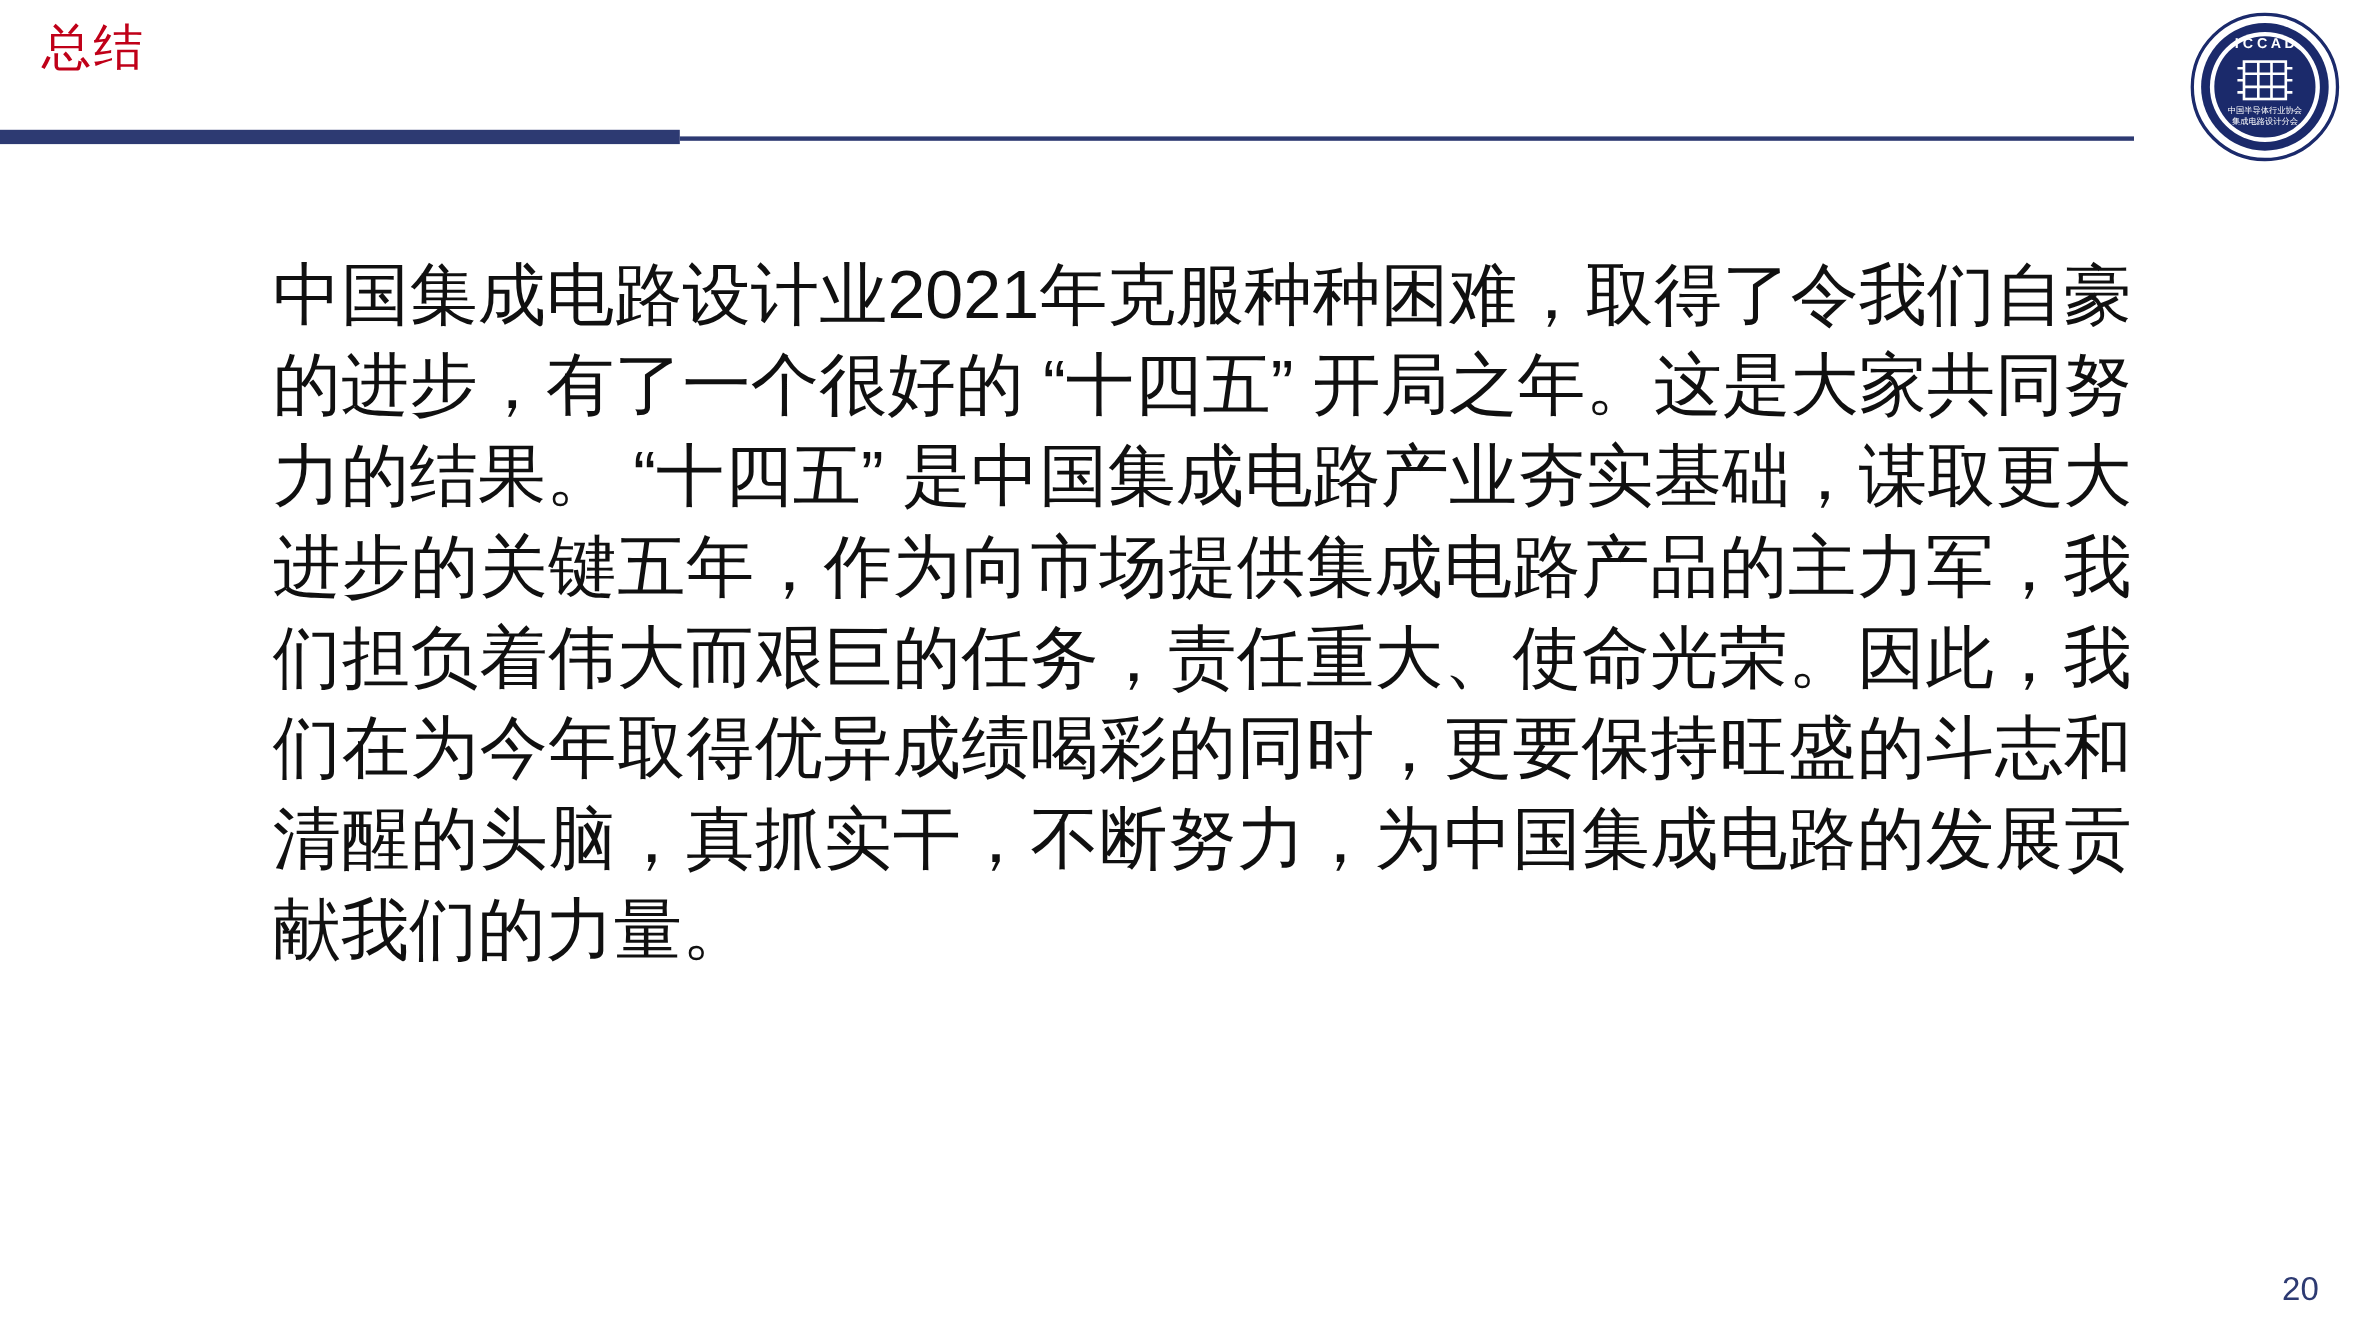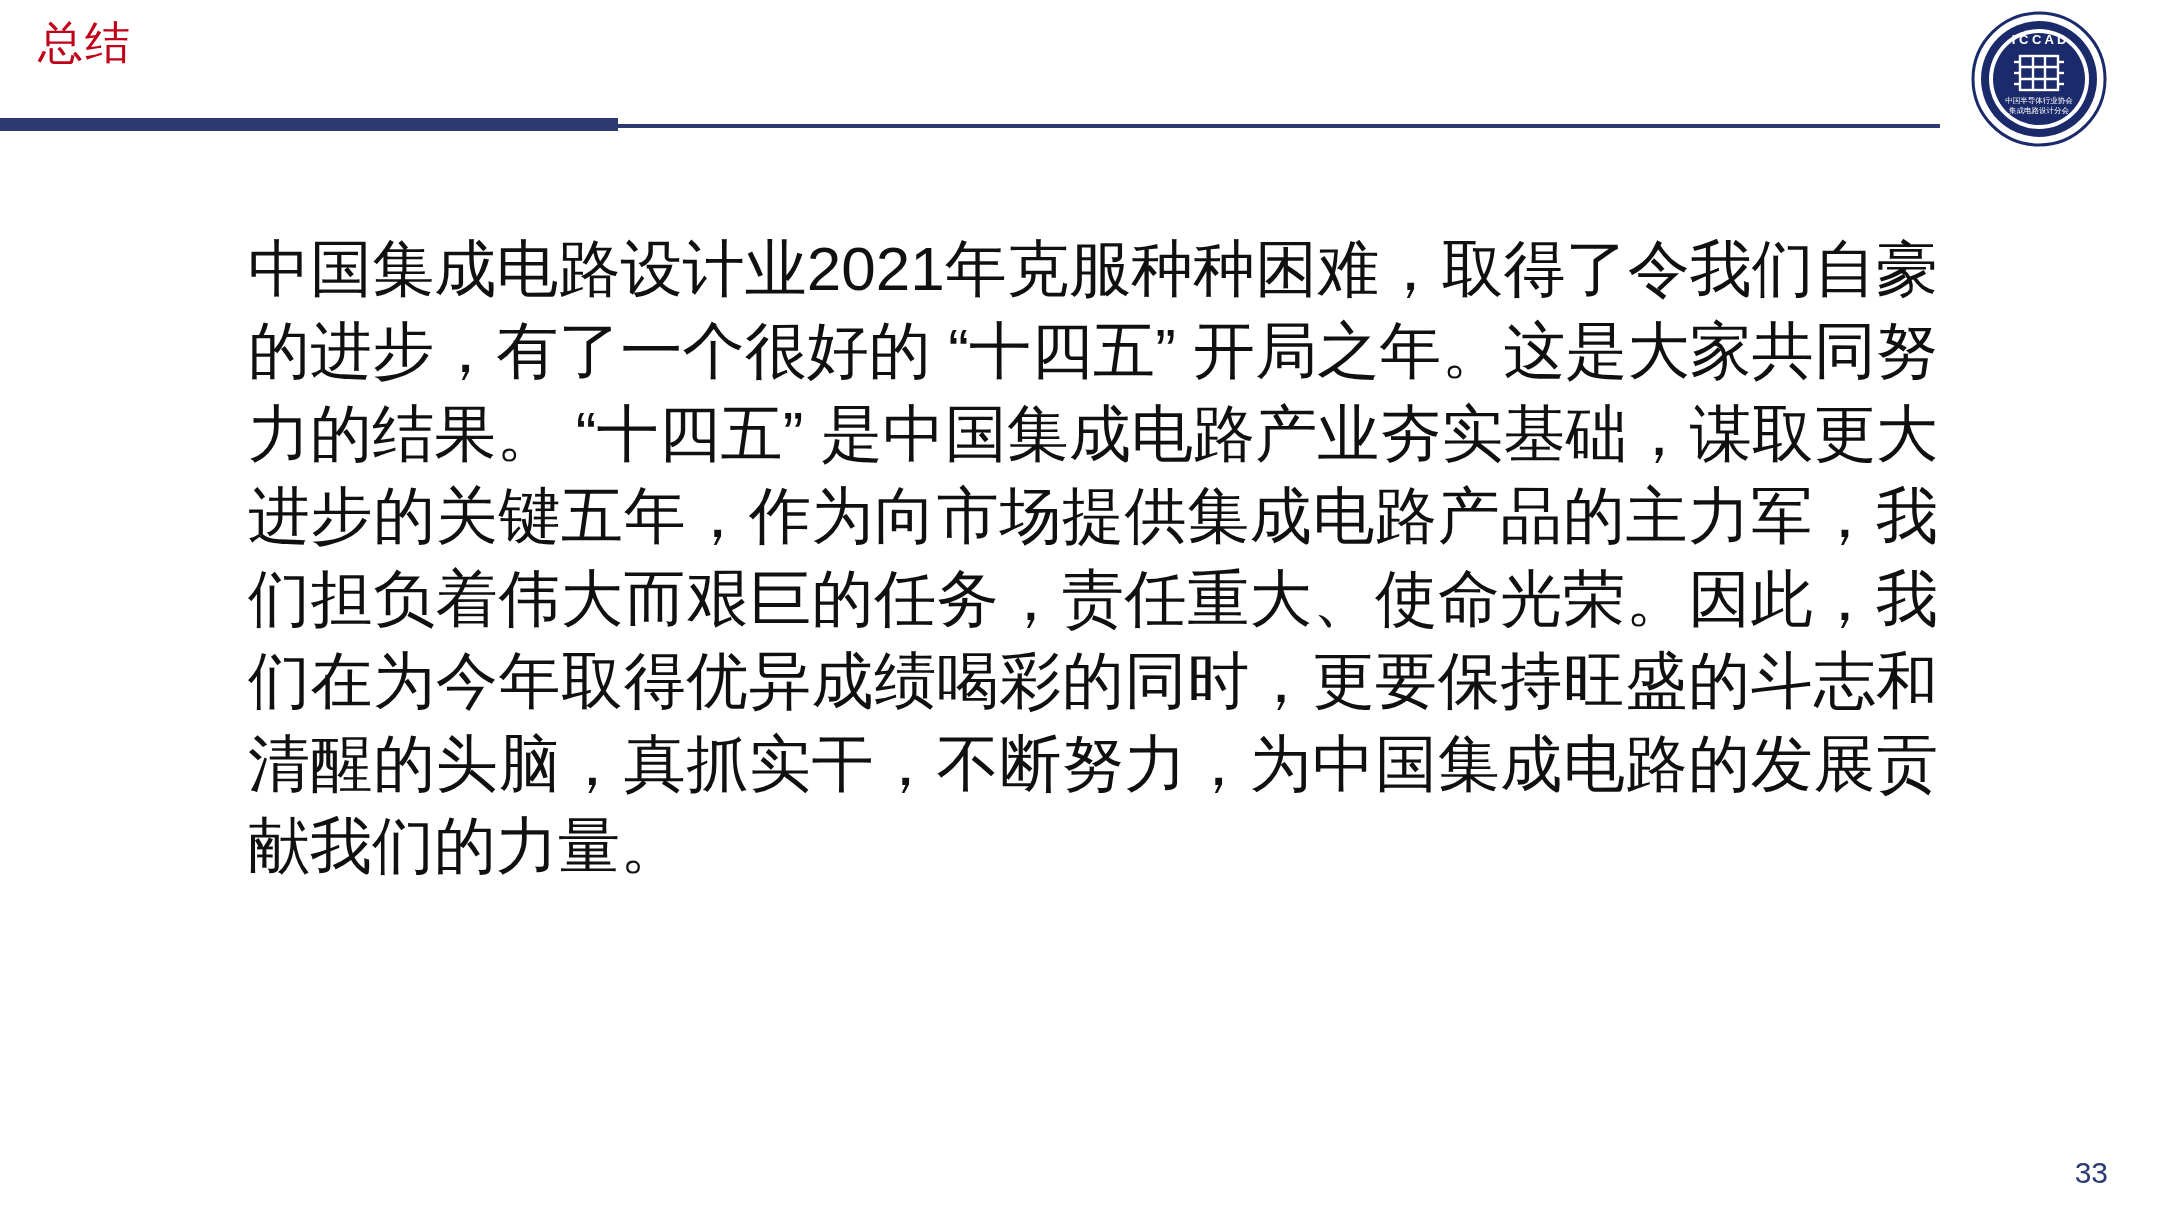--- a/index.html
+++ b/index.html
@@ -42,21 +42,21 @@
     left: 618px;
     top: 124px;
     width: 1322px;
     height: 4px;
     background: #2d3a72;
   }
 
   
   .logo {
     position: absolute;
-    right: 52px;
+    right: 32px;
     top: 10px;
     width: 138px;
     height: 138px;
   }
   .logo svg { display: block; }
 
   
   .body-text {
     position: absolute;
     left: 248px;
@@ -124,15 +124,15 @@
       <g fill="#ffffff" font-family="Liberation Sans, sans-serif" font-size="7.5" text-anchor="middle">
         <text x="69" y="93">中国半导体行业协会</text>
         <text x="69" y="103">集成电路设计分会</text>
       </g>
     </svg>
   </div>
 
   <div class="body-text">中国集成电路设计业2021年克服种种困难，取得了令我们自豪的进步，有了一个很好的 “十四五” 开局之年。这是大家共同努力的结果。 “十四五” 是中国集成电路产业夯实基础，谋取更大进步的关键五年，作为向市场提供集成电路产品的主力军，我们担负着伟大而艰巨的任务，责任重大、使命光荣。因此，我们在为今年取得优异成绩喝彩的同时，更要保持旺盛的斗志和清醒的头脑，真抓实干，不断努力，为中国集成电路的发展贡献我们的力量。</div>
 
 
-  <div class="page-number">33</div>
+  <div class="page-number">20</div>
 
 </div>
 
 </body></html>

